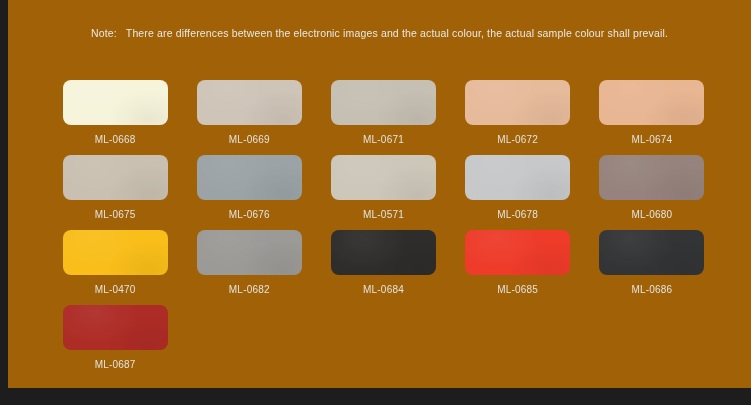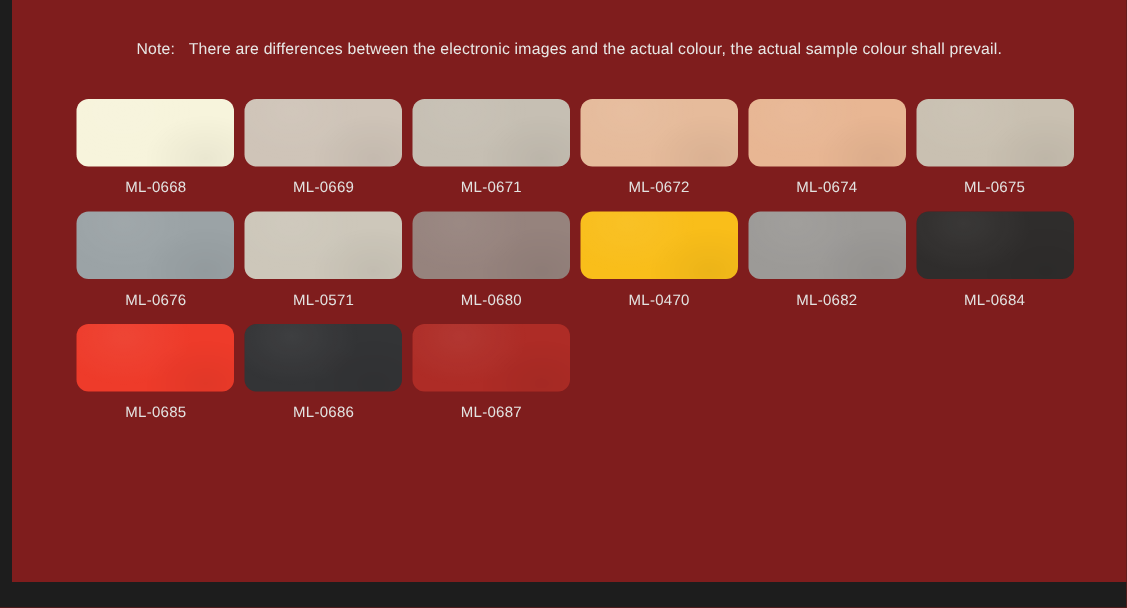--- a/index.html
+++ b/index.html
@@ -12,44 +12,44 @@
     background: #1d1d1d;
     font-family: "Liberation Sans", sans-serif;
     overflow: hidden;
   }
   .page {
     position: absolute;
     left: 8px;
     top: 0px;
     width: 743px;
     height: 388px;
-    background: #7f1d1d;
+    background: #a16207;
     box-sizing: border-box;
   }
   .note {
     position: absolute;
     left: 0;
     top: 27px;
     width: 743px;
     text-align: center;
     color: #e8e8e6;
     font-size: 10.5px;
     letter-spacing: 0.15px;
     white-space: nowrap;
   }
   .note-label {
     margin-right: 9px;
   }
   .grid {
     position: absolute;
     left: 40px;
-    top: 66px;
+    top: 80px;
     width: 671px;
     display: grid;
-    grid-template-columns: repeat(6, 1fr);
+    grid-template-columns: repeat(5, 1fr);
     grid-auto-rows: 75px;
   }
   .cell {
     display: flex;
     flex-direction: column;
     align-items: center;
   }
   .chip {
     width: 105px;
     height: 45px;
@@ -111,20 +111,24 @@
       </div>
       <div class="cell">
         <div class="chip" style="background: rgb(155, 163, 166);"></div>
         <div class="chip-label">ML-0676</div>
       </div>
       <div class="cell">
         <div class="chip" style="background: rgb(205, 199, 186);"></div>
         <div class="chip-label">ML-0571</div>
       </div>
       <div class="cell">
+        <div class="chip" style="background: rgb(198, 200, 201);"></div>
+        <div class="chip-label">ML-0678</div>
+      </div>
+      <div class="cell">
         <div class="chip" style="background: rgb(150, 131, 125);"></div>
         <div class="chip-label">ML-0680</div>
       </div>
       <div class="cell">
         <div class="chip" style="background: rgb(249, 190, 26);"></div>
         <div class="chip-label">ML-0470</div>
       </div>
       <div class="cell">
         <div class="chip" style="background: rgb(156, 154, 151);"></div>
         <div class="chip-label">ML-0682</div>

